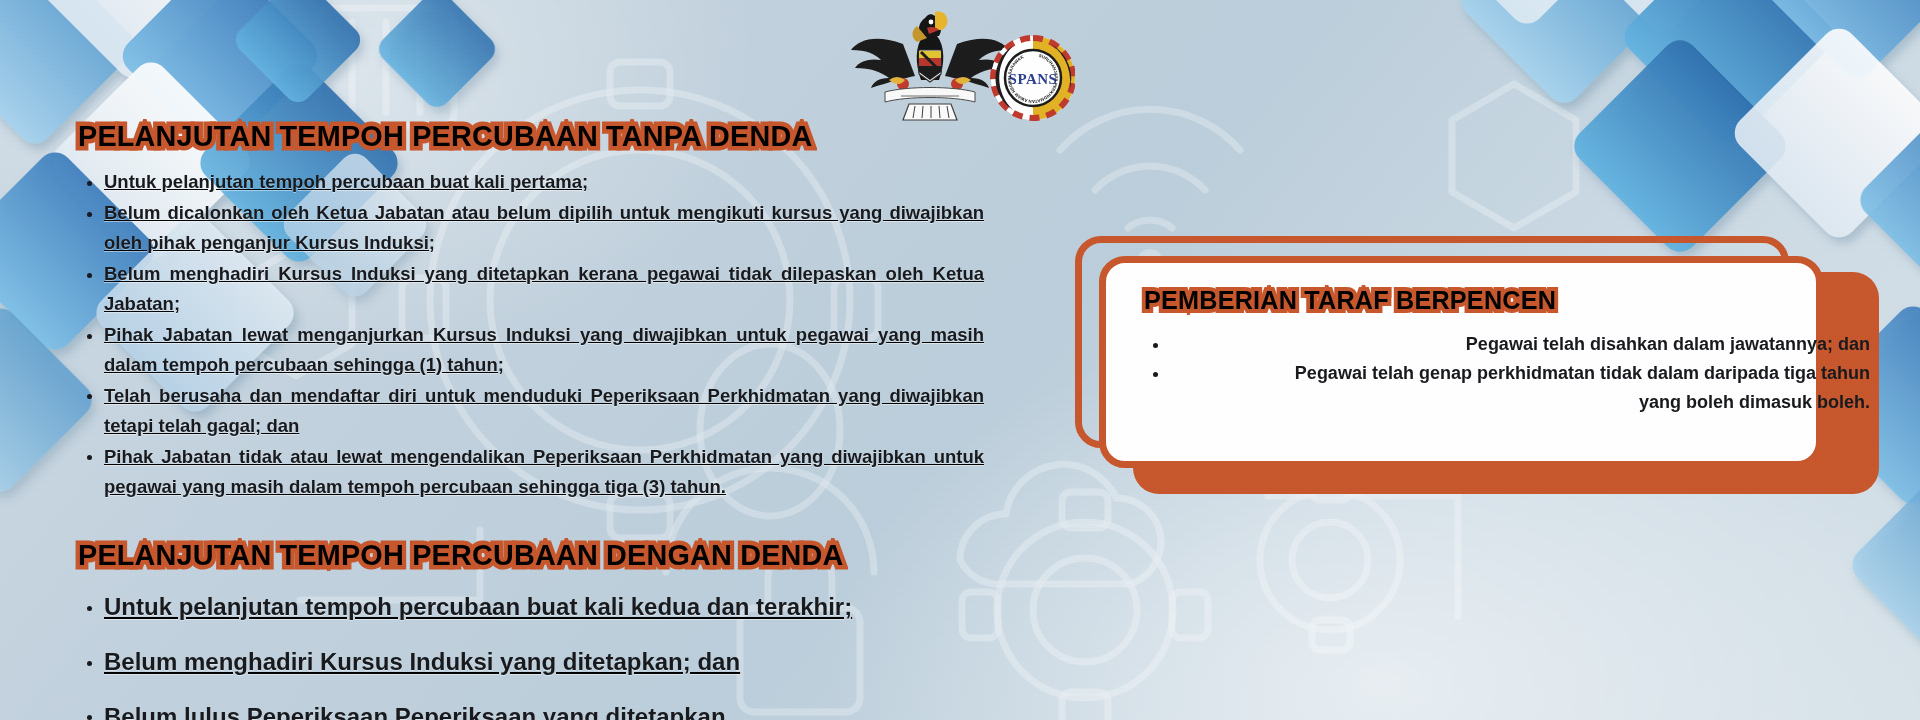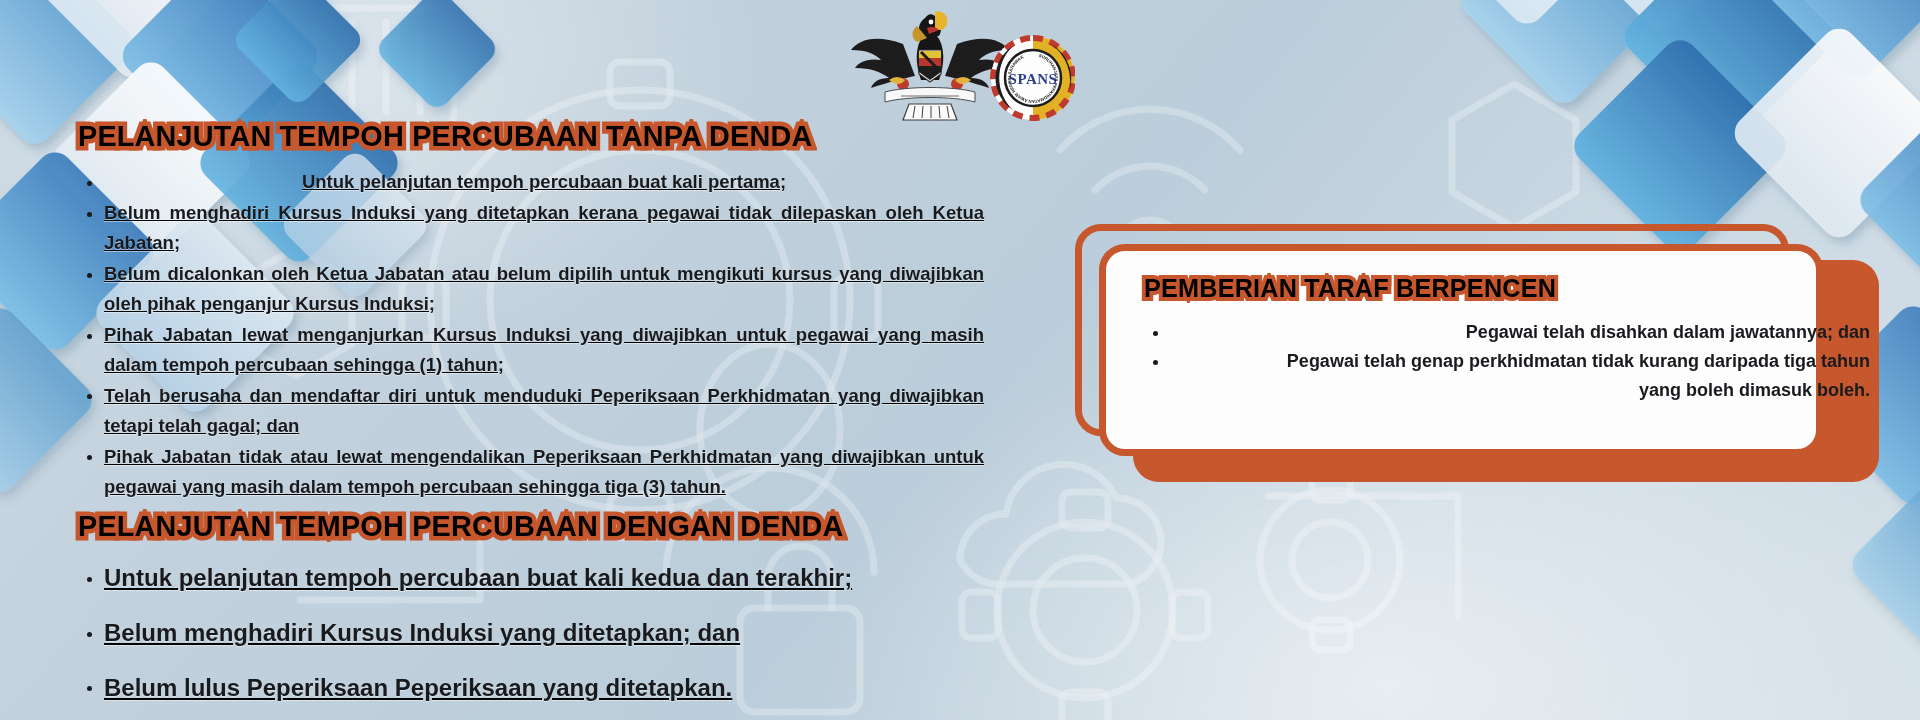--- a/index.html
+++ b/index.html
@@ -65,33 +65,33 @@
     text-justify:inter-word;
     margin:0 0 1px 0;
     text-shadow:0 1px 0 rgba(255,255,255,.45);
   }
   ul.bullets li::before{
     content:"";
     position:absolute;left:9px;top:.72em;
     width:5px;height:5px;border-radius:50%;
     background:#16181c;
   }
-  ul.bullets li.nojust{text-align:center;}
+  ul.bullets li.nojust{text-align:left;}
 
   #list-tanpa{margin-top:14px;}
   #list-tanpa li{width:880px;}
-  #title-denda-wrap{margin-top:6px;}
+  #title-denda-wrap{margin-top:35px;}
   #list-denda{margin-top:14px;}
   #list-denda li{text-align:left;font-size:24px;margin-top:16px;}
 
   
   .logos{position:absolute;left:845px;top:8px;width:230px;height:120px;}
 
   
-  .card-wrap{position:absolute;left:1075px;top:224px;width:800px;height:280px;}
+  .card-wrap{position:absolute;left:1075px;top:236px;width:800px;height:280px;}
   .card-outline{
     position:absolute;left:0;top:0;width:714px;height:212px;
     border:7px solid #C8562B;border-radius:26px;
     box-sizing:border-box;
   }
   .card-shadow{
     position:absolute;left:58px;top:36px;width:746px;height:222px;
     background:#C8562B;border-radius:26px;
   }
   .card{
@@ -298,22 +298,22 @@
   </div>
 
   <div class="left-col">
 
     <div>
       <span class="band-title">PELANJUTAN TEMPOH PERCUBAAN TANPA DENDA</span>
     </div>
 
     <ul class="bullets" id="list-tanpa">
       <li class="nojust">Untuk pelanjutan tempoh percubaan buat kali pertama;</li>
+      <li>Belum dicalonkan oleh Ketua Jabatan atau belum dipilih untuk mengikuti kursus yang diwajibkan oleh pihak penganjur Kursus Induksi;</li>
       <li>Belum menghadiri Kursus Induksi yang ditetapkan kerana pegawai tidak dilepaskan oleh Ketua Jabatan;</li>
-      <li>Belum dicalonkan oleh Ketua Jabatan atau belum dipilih untuk mengikuti kursus yang diwajibkan oleh pihak penganjur Kursus Induksi;</li>
       <li>Pihak Jabatan lewat menganjurkan Kursus Induksi yang diwajibkan untuk pegawai yang masih dalam tempoh percubaan sehingga (1) tahun;</li>
       <li>Telah berusaha dan mendaftar diri untuk menduduki Peperiksaan Perkhidmatan yang diwajibkan tetapi telah gagal; dan</li>
       <li>Pihak Jabatan tidak atau lewat mengendalikan Peperiksaan Perkhidmatan yang diwajibkan untuk pegawai yang masih dalam tempoh percubaan sehingga tiga (3) tahun.</li>
     </ul>
 
     <div id="title-denda-wrap">
       <span class="band-title">PELANJUTAN TEMPOH PERCUBAAN DENGAN DENDA</span>
     </div>
 
     <ul class="bullets" id="list-denda">
@@ -324,21 +324,21 @@
   </div>
 
   <div class="card-wrap">
     <div class="card-outline"></div>
     <div class="card-shadow"></div>
     <div class="card">
       <span class="card-title">PEMBERIAN TARAF BERPENCEN</span>
       <ul class="bullets">
         <li>Pegawai telah disahkan dalam jawatannya; dan</li>
         <li>
-          <span>Pegawai telah genap perkhidmatan tidak kurang daripada tiga tahun</span>
+          <span>Pegawai telah genap perkhidmatan tidak dalam daripada tiga tahun</span>
           <span class="cont">yang boleh dimasuk boleh.</span>
         </li>
       </ul>
     </div>
   </div>
 
   <div class="bg-noise"></div>
 </div>
 
 </body></html>

